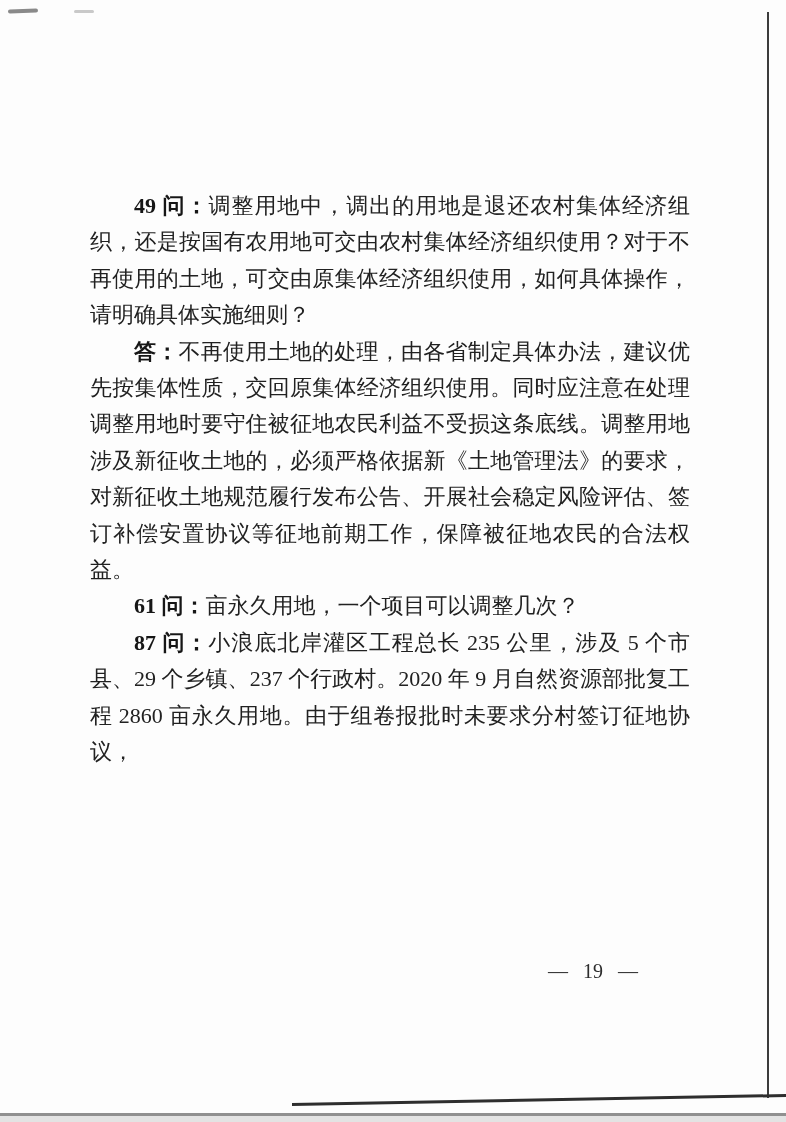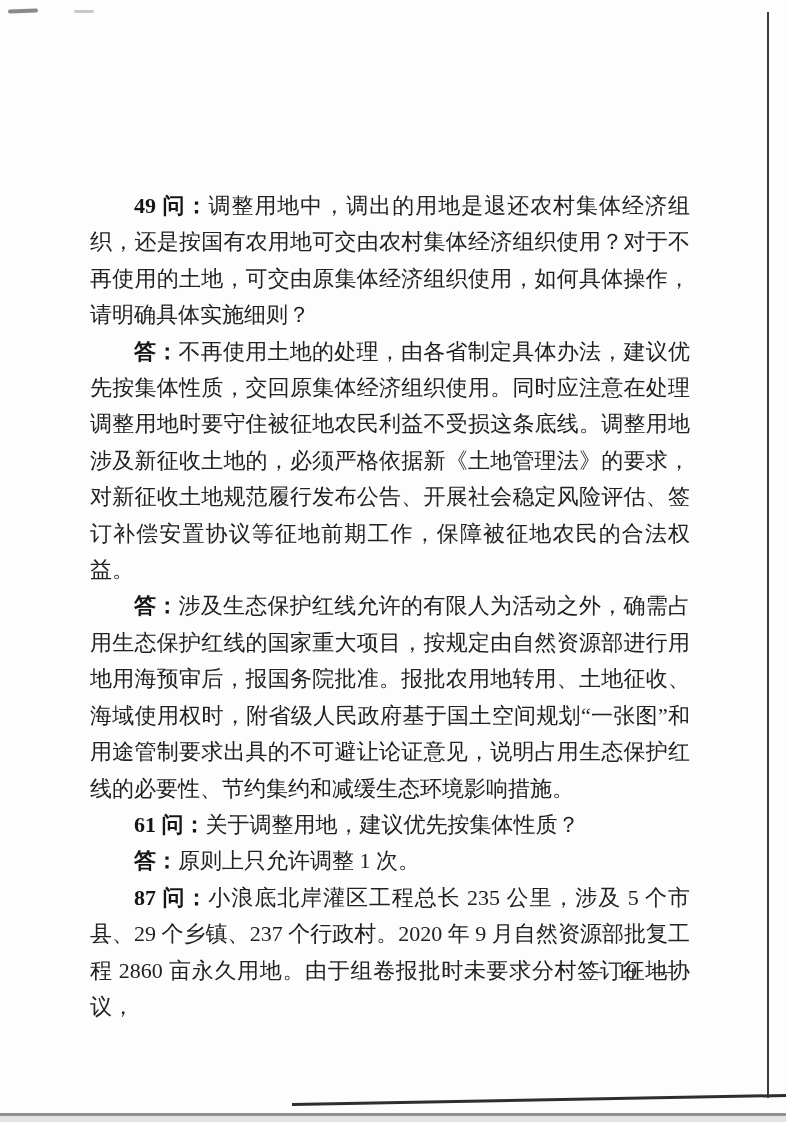--- a/index.html
+++ b/index.html
@@ -34,24 +34,24 @@
     padding: 0;
     text-indent: 2em;
   }
   .qa-prefix {
     font-weight: 700;
     color: #161616;
   }
   
   .page-number {
     position: absolute;
-    left: 562px;
+    left: 548px;
     top: 956px;
     width: 130px;
-    text-align: center;
+    text-align: left;
     font-size: 20px;
     color: #2d2d2d;
     word-spacing: 10px;
     line-height: 30px;
   }
   
   .smudge-a {
     position: absolute;
     left: 8px;
     top: 9px;
@@ -113,21 +113,19 @@
   <div class="smudge-a"></div>
   <div class="smudge-b"></div>
   <div class="edge-line-right"></div>
   <div class="edge-line-bottom-slant"></div>
   <div class="edge-band-bottom"></div>
   <div class="edge-strip-bottom"></div>
 
   <main class="doc-content">
     <p><span class="qa-prefix">49 问：</span><span>调整用地中，调出的用地是退还农村集体经济组织，还是按国有农用地可交由农村集体经济组织使用？对于不再使用的土地，可交由原集体经济组织使用，如何具体操作，请明确具体实施细则？</span></p>
     <p><span class="qa-prefix">答：</span><span>不再使用土地的处理，由各省制定具体办法，建议优先按集体性质，交回原集体经济组织使用。同时应注意在处理调整用地时要守住被征地农民利益不受损这条底线。调整用地涉及新征收土地的，必须严格依据新《土地管理法》的要求，对新征收土地规范履行发布公告、开展社会稳定风险评估、签订补偿安置协议等征地前期工作，保障被征地农民的合法权益。</span></p>
-    <p><span class="qa-prefix">答：</span><span>涉及生态保护红线允许的有限人为活动之外，确需占用生态保护红线的国家重大项目，按规定由自然资源部进行用地用海预审后，报国务院批准。报批农用地转用、土地征收、海域使用权时，附省级人民政府基于国土空间规划“一张图”和用途管制要求出具的不可避让论证意见，说明占用生态保护红线的必要性、节约集约和减缓生态环境影响措施。</span></p>
-    <p><span class="qa-prefix">61 问：</span><span>关于调整用地，建议优先按集体性质？</span></p>
-    <p><span class="qa-prefix">答：</span><span>原则上只允许调整 1 次。</span></p>
+    <p><span class="qa-prefix">61 问：</span><span>亩永久用地，一个项目可以调整几次？</span></p>
     <p><span class="qa-prefix">87 问：</span><span>小浪底北岸灌区工程总长 235 公里，涉及 5 个市县、29 个乡镇、237 个行政村。2020 年 9 月自然资源部批复工程 2860 亩永久用地。由于组卷报批时未要求分村签订征地协议，</span></p>
   </main>
 
   <div class="page-number">— 19 —</div>
 
 </div>
 
 </body></html>

